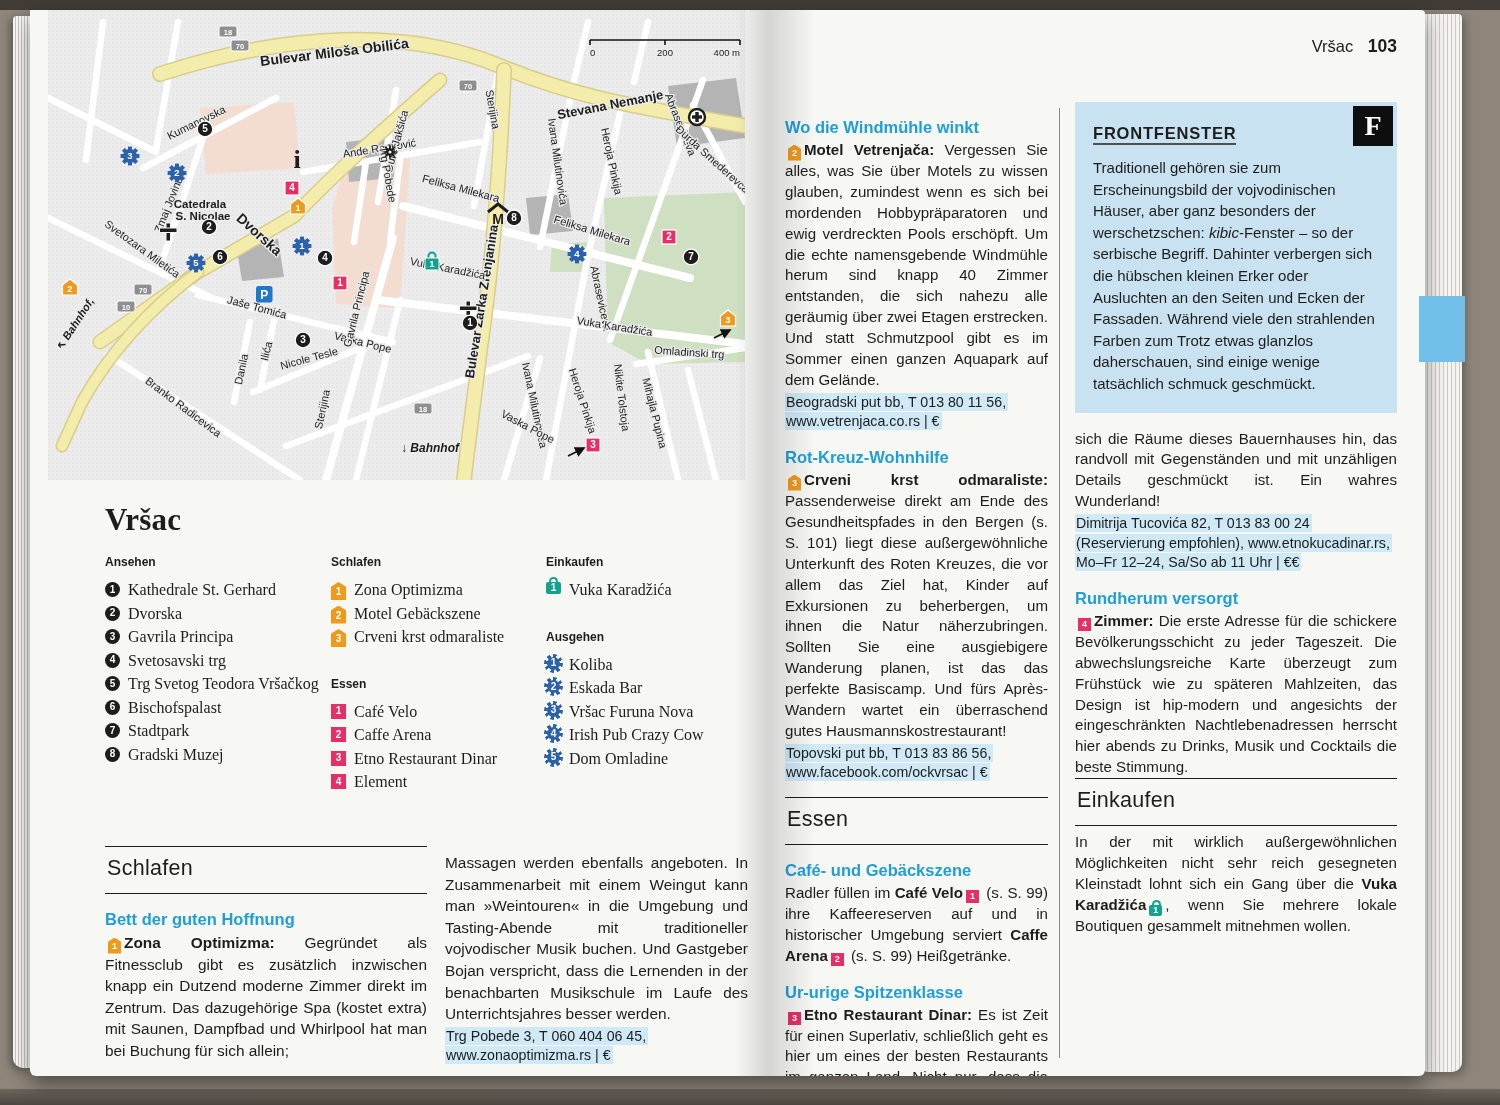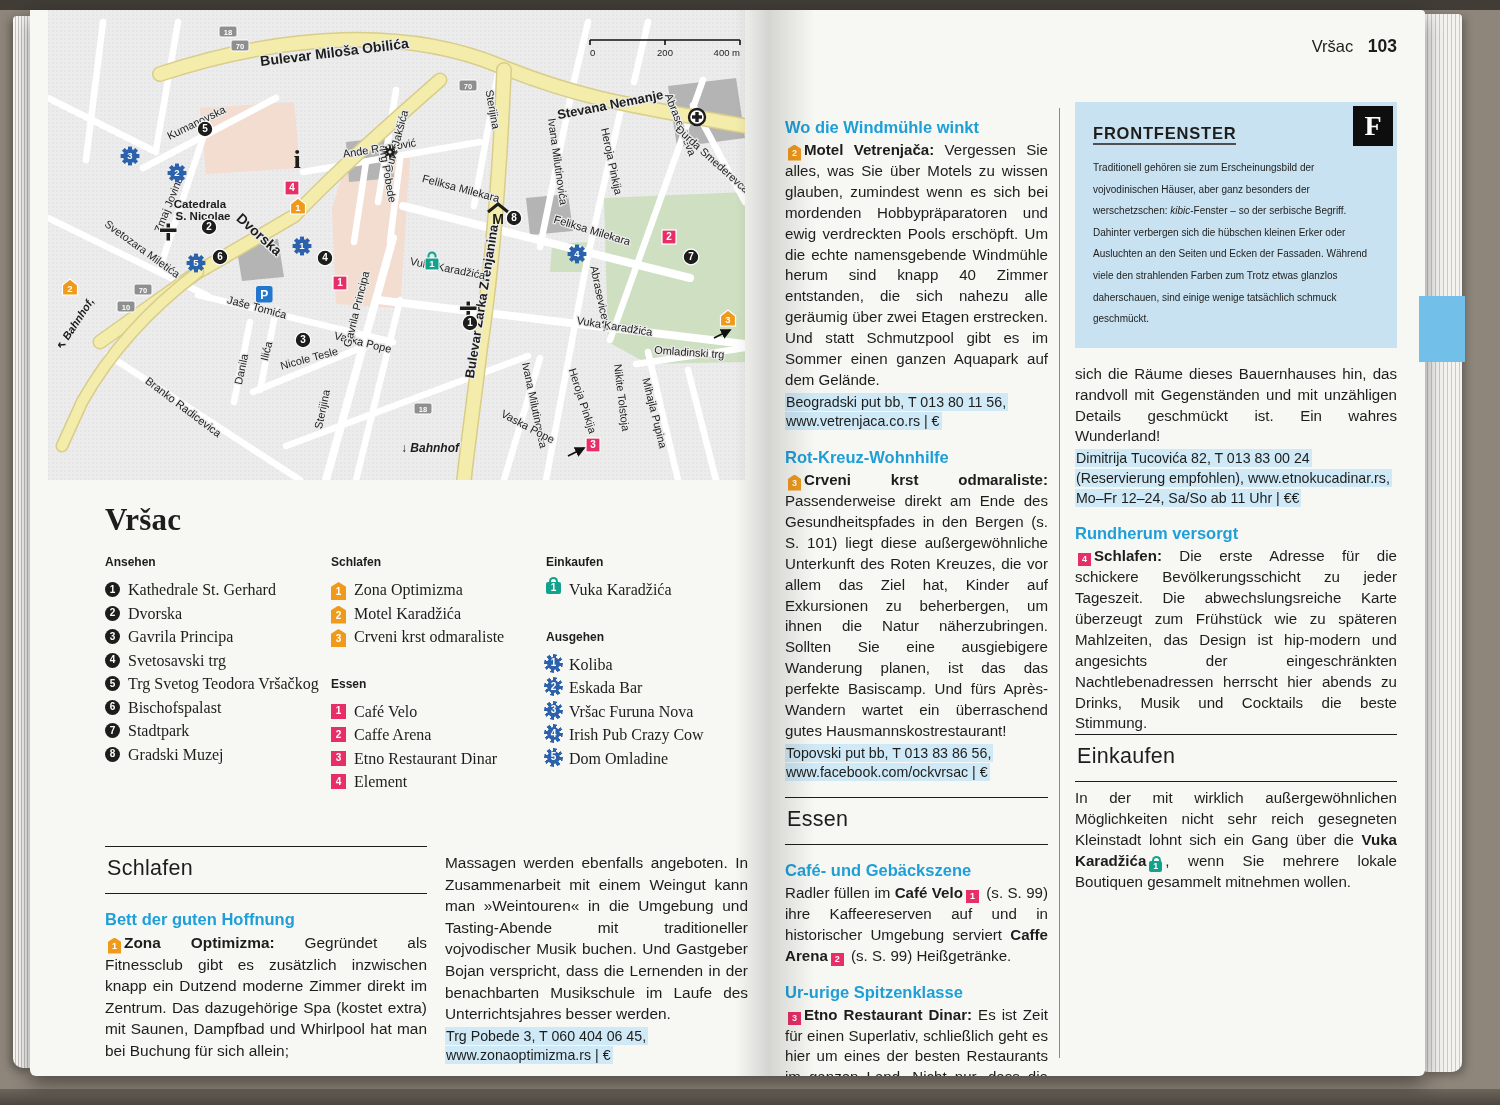--- a/index.html
+++ b/index.html
@@ -65,21 +65,21 @@
   .para{margin:0;font-size:15.1px;line-height:20.9px;text-align:justify;}
   .artL1 .para,.artL2 .para{font-size:15.4px;line-height:21.6px;}
   .contact{margin:2px 0 14px;font-size:14.2px;line-height:19.6px;}
   .contact .hl{background:var(--hl);padding:1px 2px 1px 1px;-webkit-box-decoration-break:clone;box-decoration-break:clone;}
 
   .infobox{position:relative;background:var(--boxbg);padding:16px 18px 18px;margin-bottom:16px;}
   .infobox .ib-title{display:inline-block;font-size:16.5px;font-weight:bold;letter-spacing:.8px;
     border-bottom:2px solid #4f4f4f;padding-bottom:0;margin:6px 0 12px;}
   .infobox .corner{position:absolute;top:4px;right:4px;width:40px;height:40px;background:#0e0e0e;color:#fff;
     font-family:"Liberation Serif",serif;font-size:28px;font-weight:bold;display:flex;align-items:center;justify-content:center;}
-  .infobox .para{font-size:10px;line-height:21.6px;text-align:left;}
+  .infobox .para{font-size:15px;line-height:21.6px;text-align:left;}
 </style>
 </head>
 <body>
 
 <div id="stage">
   <div class="topband"></div>
   <div class="botband"></div>
   <div class="edge-left"></div>
   <div class="edge-right"></div>
 
@@ -344,21 +344,21 @@
         </div>
         <div class="leg-col">
           <div class="leg-sec">
             <h3>Schlafen</h3>
             <div class="leg-item">
               <span class="bdg bdg-hotel">1</span>
               <span class="txt">Zona Optimizma</span>
             </div>
             <div class="leg-item">
               <span class="bdg bdg-hotel">2</span>
-              <span class="txt">Motel Karadžića</span>
+              <span class="txt">Motel Gebäckszene</span>
             </div>
             <div class="leg-item">
               <span class="bdg bdg-hotel">3</span>
               <span class="txt">Crveni krst odmaraliste</span>
             </div>
           </div>
           <div class="leg-sec">
             <h3>Essen</h3>
             <div class="leg-item">
               <span class="bdg bdg-food">1</span>
@@ -442,21 +442,21 @@
         <h3 class="chead">Café- und Gebäckszene</h3>
         <p class="para">Radler füllen im <b>Café Velo</b><span class="bdg bdg-food">1</span> (s. S. 99) ihre Kaffeereserven auf und in historischer Umgebung serviert <b>Caffe Arena</b><span class="bdg bdg-food">2</span> (s. S. 99) Heißgetränke.</p>
         <h3 class="chead">Ur-urige Spitzenklasse</h3>
         <p class="para"><span class="bdg bdg-food">3</span><b>Etno Restaurant Dinar:</b> Es ist Zeit für einen Superlativ, schließlich geht es hier um eines der besten Restaurants im ganzen Land. Nicht nur, dass die serbische Traditionsküche hier auf höchstem Niveau stattfindet, vor allem das Interieur ist geradezu magisch. Fast endlos ziehen</p>
       </div>
     <div id="artR2" class="col artR2">
         <div class="infobox"><div class="corner">F</div><div class="ib-title">FRONTFENSTER</div><p class="para">Traditionell gehören sie zum Erscheinungsbild der vojvodinischen Häuser, aber ganz besonders der werschetzschen: <i>kibic</i>-Fenster – so der serbische Begriff. Dahinter verbergen sich die hübschen kleinen Erker oder Ausluchten an den Seiten und Ecken der Fassaden. Während viele den strahlenden Farben zum Trotz etwas glanzlos daherschauen, sind einige wenige tatsächlich schmuck geschmückt.</p></div>
         <p class="para">sich die Räume dieses Bauernhauses hin, das randvoll mit Gegenständen und mit unzähligen Details geschmückt ist. Ein wahres Wunderland!</p>
         <p class="contact"><span class="hl">Dimitrija Tucovića 82, T 013 83 00 24 (Reservierung empfohlen), www.etnokucadinar.rs, Mo–Fr 12–24, Sa/So ab 11 Uhr | €€</span></p>
         <h3 class="chead">Rundherum versorgt</h3>
-        <p class="para"><span class="bdg bdg-food">4</span><b>Schlafen:</b> Die erste Adresse für die schickere Bevölkerungsschicht zu jeder Tageszeit. Die abwechslungsreiche Karte überzeugt zum Frühstück wie zu späteren Mahlzeiten, das Design ist hip-modern und angesichts der eingeschränkten Nachtlebenadressen herrscht hier abends zu Drinks, Musik und Cocktails die beste Stimmung.</p>
+        <p class="para"><span class="bdg bdg-food">4</span><b>Zimmer:</b> Die erste Adresse für die schickere Bevölkerungsschicht zu jeder Tageszeit. Die abwechslungsreiche Karte überzeugt zum Frühstück wie zu späteren Mahlzeiten, das Design ist hip-modern und angesichts der eingeschränkten Nachtlebenadressen herrscht hier abends zu Drinks, Musik und Cocktails die beste Stimmung.</p>
         <div class="sec-div">
           <h2>Einkaufen</h2>
         </div>
         <p class="para">In der mit wirklich außergewöhnlichen Möglichkeiten nicht sehr reich gesegneten Kleinstadt lohnt sich ein Gang über die <b>Vuka Karadžića</b><span class="bdg bdg-shop">1</span>, wenn Sie mehrere lokale Boutiquen gesammelt mitnehmen wollen.</p>
       </div>
 
     <div class="gutter"></div>
   </div>
 
   <div class="blue-tab"></div>

